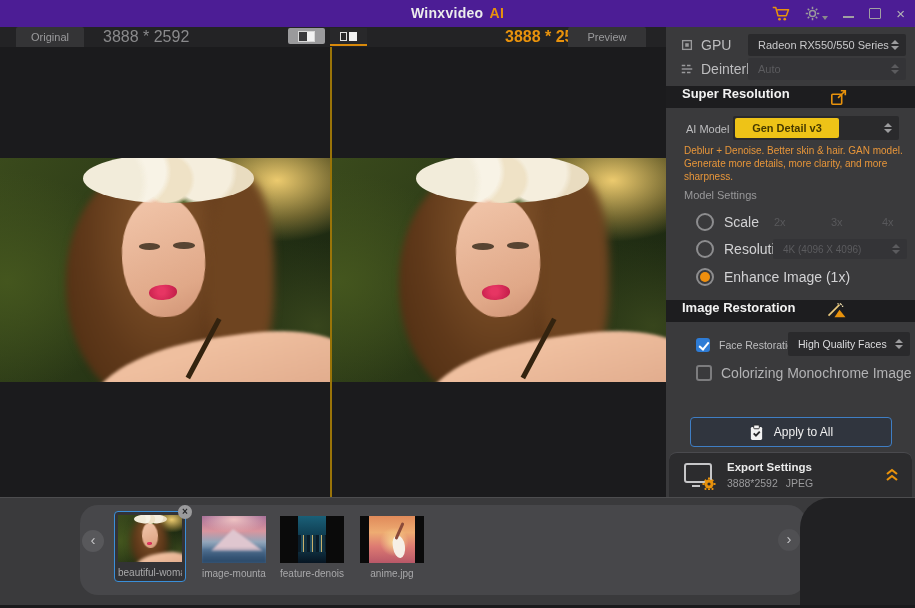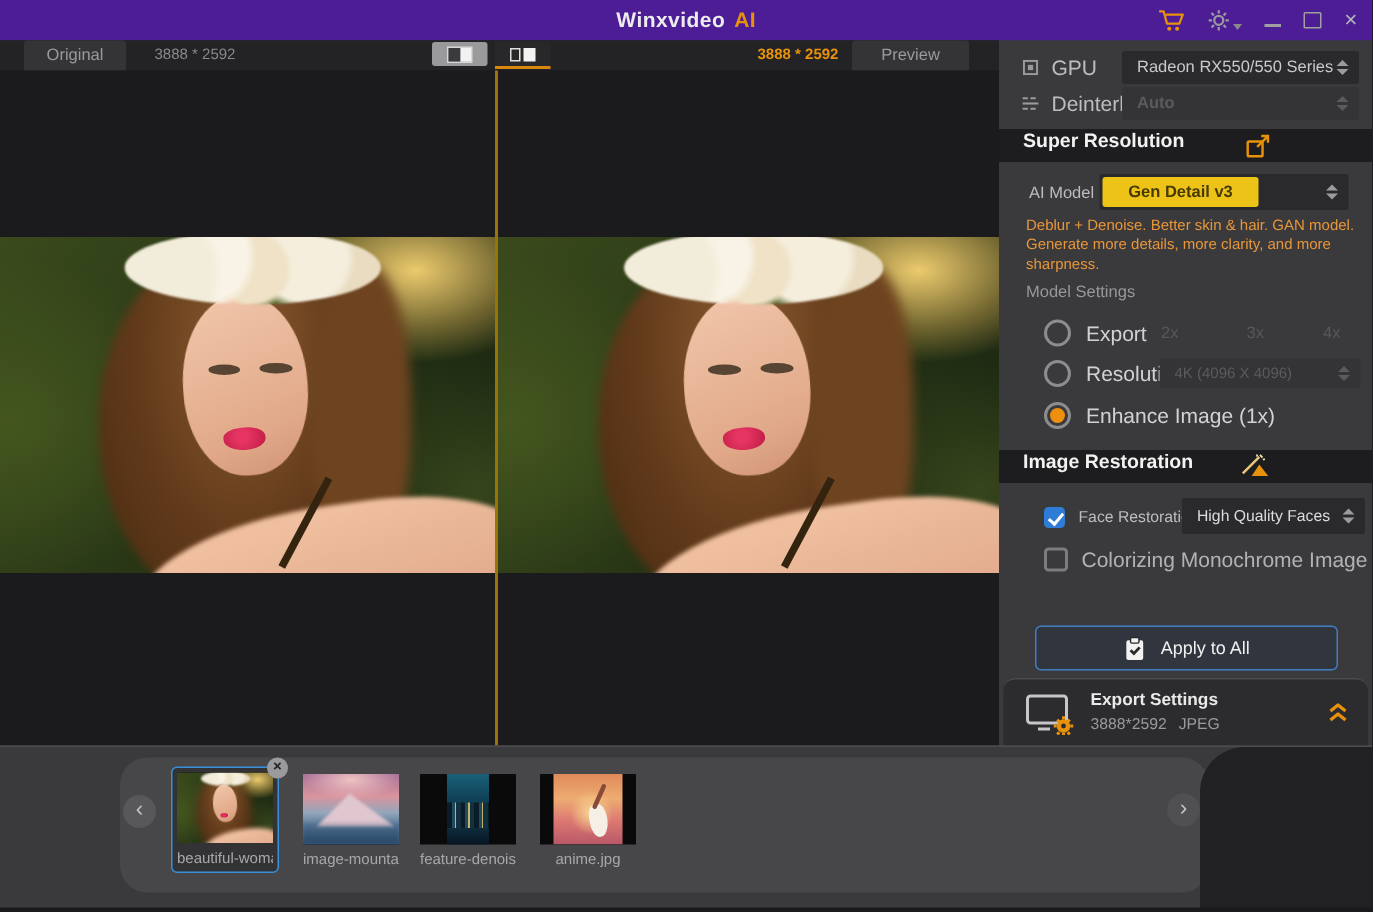--- a/index.html
+++ b/index.html
@@ -19,21 +19,21 @@
   .gear-caret{width:0;height:0;border-left:3px solid transparent;border-right:3px solid transparent;
               border-top:4px solid #8a8a8c;margin-left:2px;margin-top:8px;}
 
   
   .viewer{position:absolute;left:0;top:27px;width:666px;height:470px;background:#1b1b1d;}
   .tabstrip{position:absolute;left:0;top:0;width:666px;height:20px;background:#232325;}
   .tab{position:absolute;top:0;height:20px;line-height:20px;background:#343436;color:#9a9a9c;
        font-size:11px;text-align:center;border-radius:2px 2px 0 0;}
   .tab-original{left:16px;width:68px;}
   .tab-preview{left:568px;width:78px;}
-  .size-label{position:absolute;top:0;height:20px;line-height:20px;font-size:10px;color:#8a8a8c;}
+  .size-label{position:absolute;top:0;height:20px;line-height:20px;font-size:16px;color:#8a8a8c;}
   .size-original{left:103px;}
   .size-result{left:505px;color:#e8920c;font-weight:bold;}
   .vtoggle{position:absolute;left:288px;top:1px;height:18px;display:flex;gap:5px;}
   .vt-btn{width:37px;height:16px;display:flex;align-items:center;justify-content:center;border-radius:2px;}
   .vt-btn.active{background:#9a9a9c;}
   .vt-btn.alt{background:#28282a;border-bottom:2px solid #d8890b;border-radius:0;}
   .vt-ic{display:flex;border:1px solid #d8d8d8;width:15px;height:9px;}
   .vt-ic .dk{flex:1;background:#3a3a3c;}
   .vt-ic .lt{flex:1;background:#f2f2f2;}
   .vt-ic2{display:flex;align-items:center;gap:2px;}
@@ -269,21 +269,21 @@
     <div class="sp-row" style="top:31px;height:22px;">
       <svg width="14" height="14" viewBox="0 0 16 16">
           <g stroke="#9a9a9c" stroke-width="1.6">
             <path d="M2 4h12" stroke-dasharray="4 2"></path>
             <path d="M2 8h12"></path>
             <path d="M2 12h12" stroke-dasharray="4 2"></path>
           </g>
         </svg>
       <span class="sp-label">Deinterlacing</span>
     </div>
-    <div class="dropdown disabled" style="left:82px;top:31px;width:158px;height:22px;font-weight:bold;">
+    <div class="dropdown disabled" style="left:82px;top:31px;width:158px;height:22px;">
       <span>Auto</span>
       <span class="ud dim">
           <b class="up"></b>
           <b class="dn"></b>
         </span>
     </div>
 
     <div class="sec-header" style="top:59px;">
       <span class="sec-title">Super Resolution</span>
       <span class="sec-icon">
@@ -308,21 +308,21 @@
 
     <div class="model-desc" style="top:117px;">
       <div>Deblur + Denoise. Better skin &amp; hair. GAN model.</div>
       <div>Generate more details, more clarity, and more sharpness.</div>
     </div>
 
     <div class="sub-title" style="top:162px;">Model Settings</div>
 
     <div class="sp-row" style="left:30px;top:186px;height:18px;">
       <span class="radio"></span>
-      <span class="sp-label" style="color:#d2d2d4;margin-left:10px;">Export</span>
+      <span class="sp-label" style="color:#d2d2d4;margin-left:10px;">Scale</span>
     </div>
     <span class="opt" style="left:108px;top:189px;">2x</span>
     <span class="opt" style="left:165px;top:189px;">3x</span>
     <span class="opt" style="left:216px;top:189px;">4x</span>
 
     <div class="sp-row" style="left:30px;top:213px;height:18px;">
       <span class="radio"></span>
       <span class="sp-label" style="color:#d2d2d4;margin-left:10px;">Resolution</span>
     </div>
     <div class="dropdown disabled" style="left:107px;top:212px;width:134px;height:20px;font-size:10px;">

